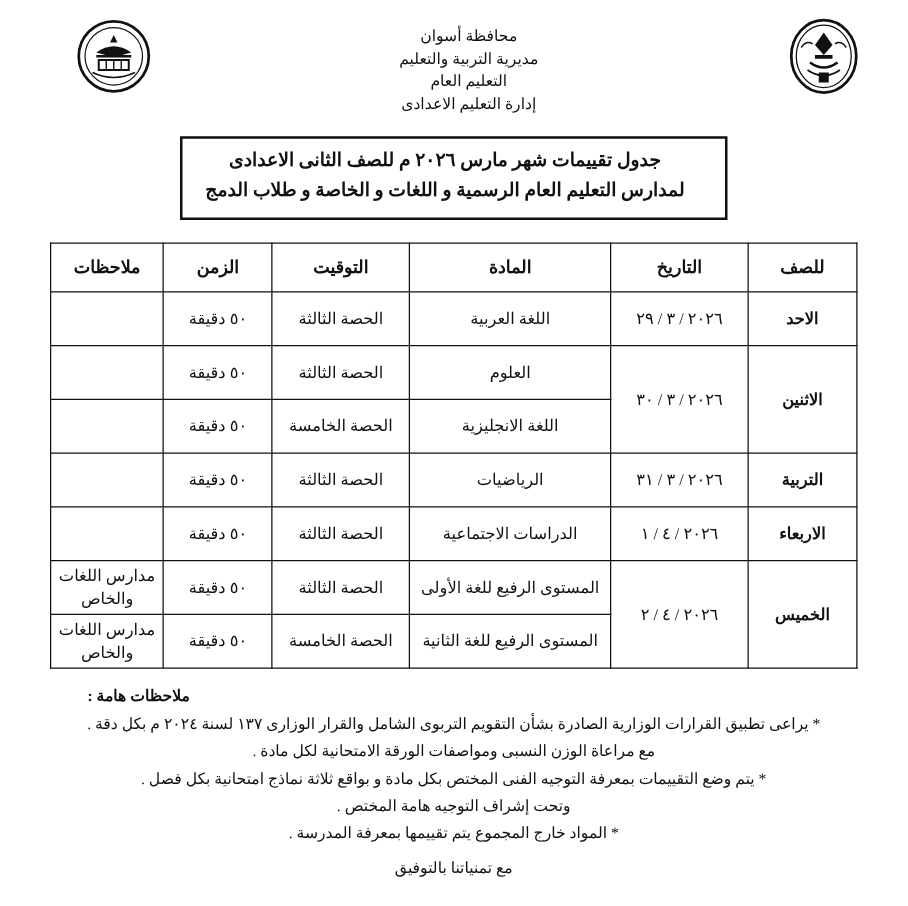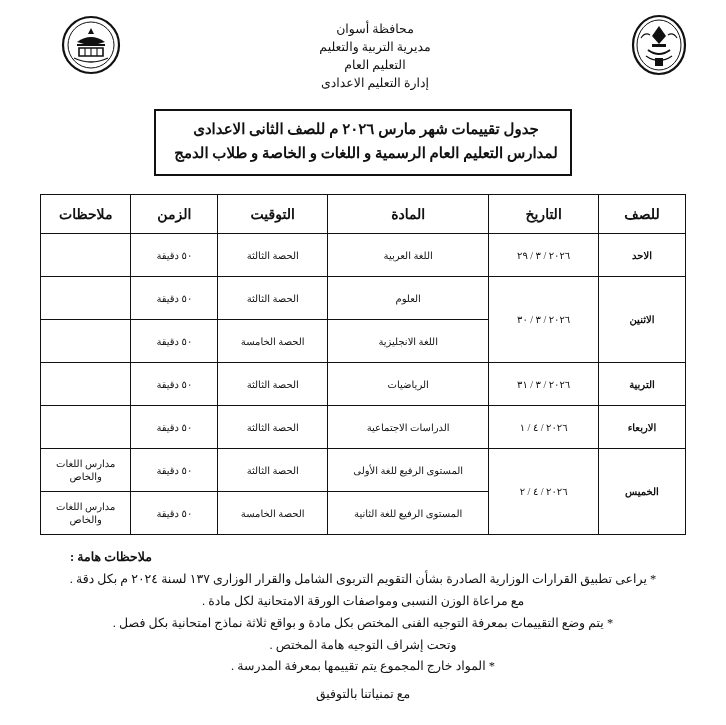--- a/index.html
+++ b/index.html
@@ -43,21 +43,21 @@
   .header-text div { white-space: nowrap; }
 
   
   .title-wrap {
     display: flex;
     justify-content: center;
     margin-top: 16px;
   }
   .title-box {
     border: 2px solid #111;
-    padding: 6px 12px 8px 18px;
+    padding: 6px 32px 8px 18px;
     text-align: center;
     font-weight: bold;
     font-size: 15px;
     line-height: 1.65;
     min-width: 392px;
     box-sizing: border-box;
   }
   .title-box div { white-space: nowrap; }
 
   
@@ -67,21 +67,21 @@
   }
   table.sched {
     border-collapse: collapse;
     width: 100%;
     table-layout: fixed;
   }
   table.sched th, table.sched td {
     border: 1.6px solid #111;
     text-align: center;
     vertical-align: middle;
-    font-size: 10px;
+    font-size: 13px;
     height: 38px;
     padding: 2px 3px;
   }
   table.sched thead th {
     font-weight: bold;
     font-size: 14px;
     height: 34px;
   }
   td.day {
     font-weight: bold;

